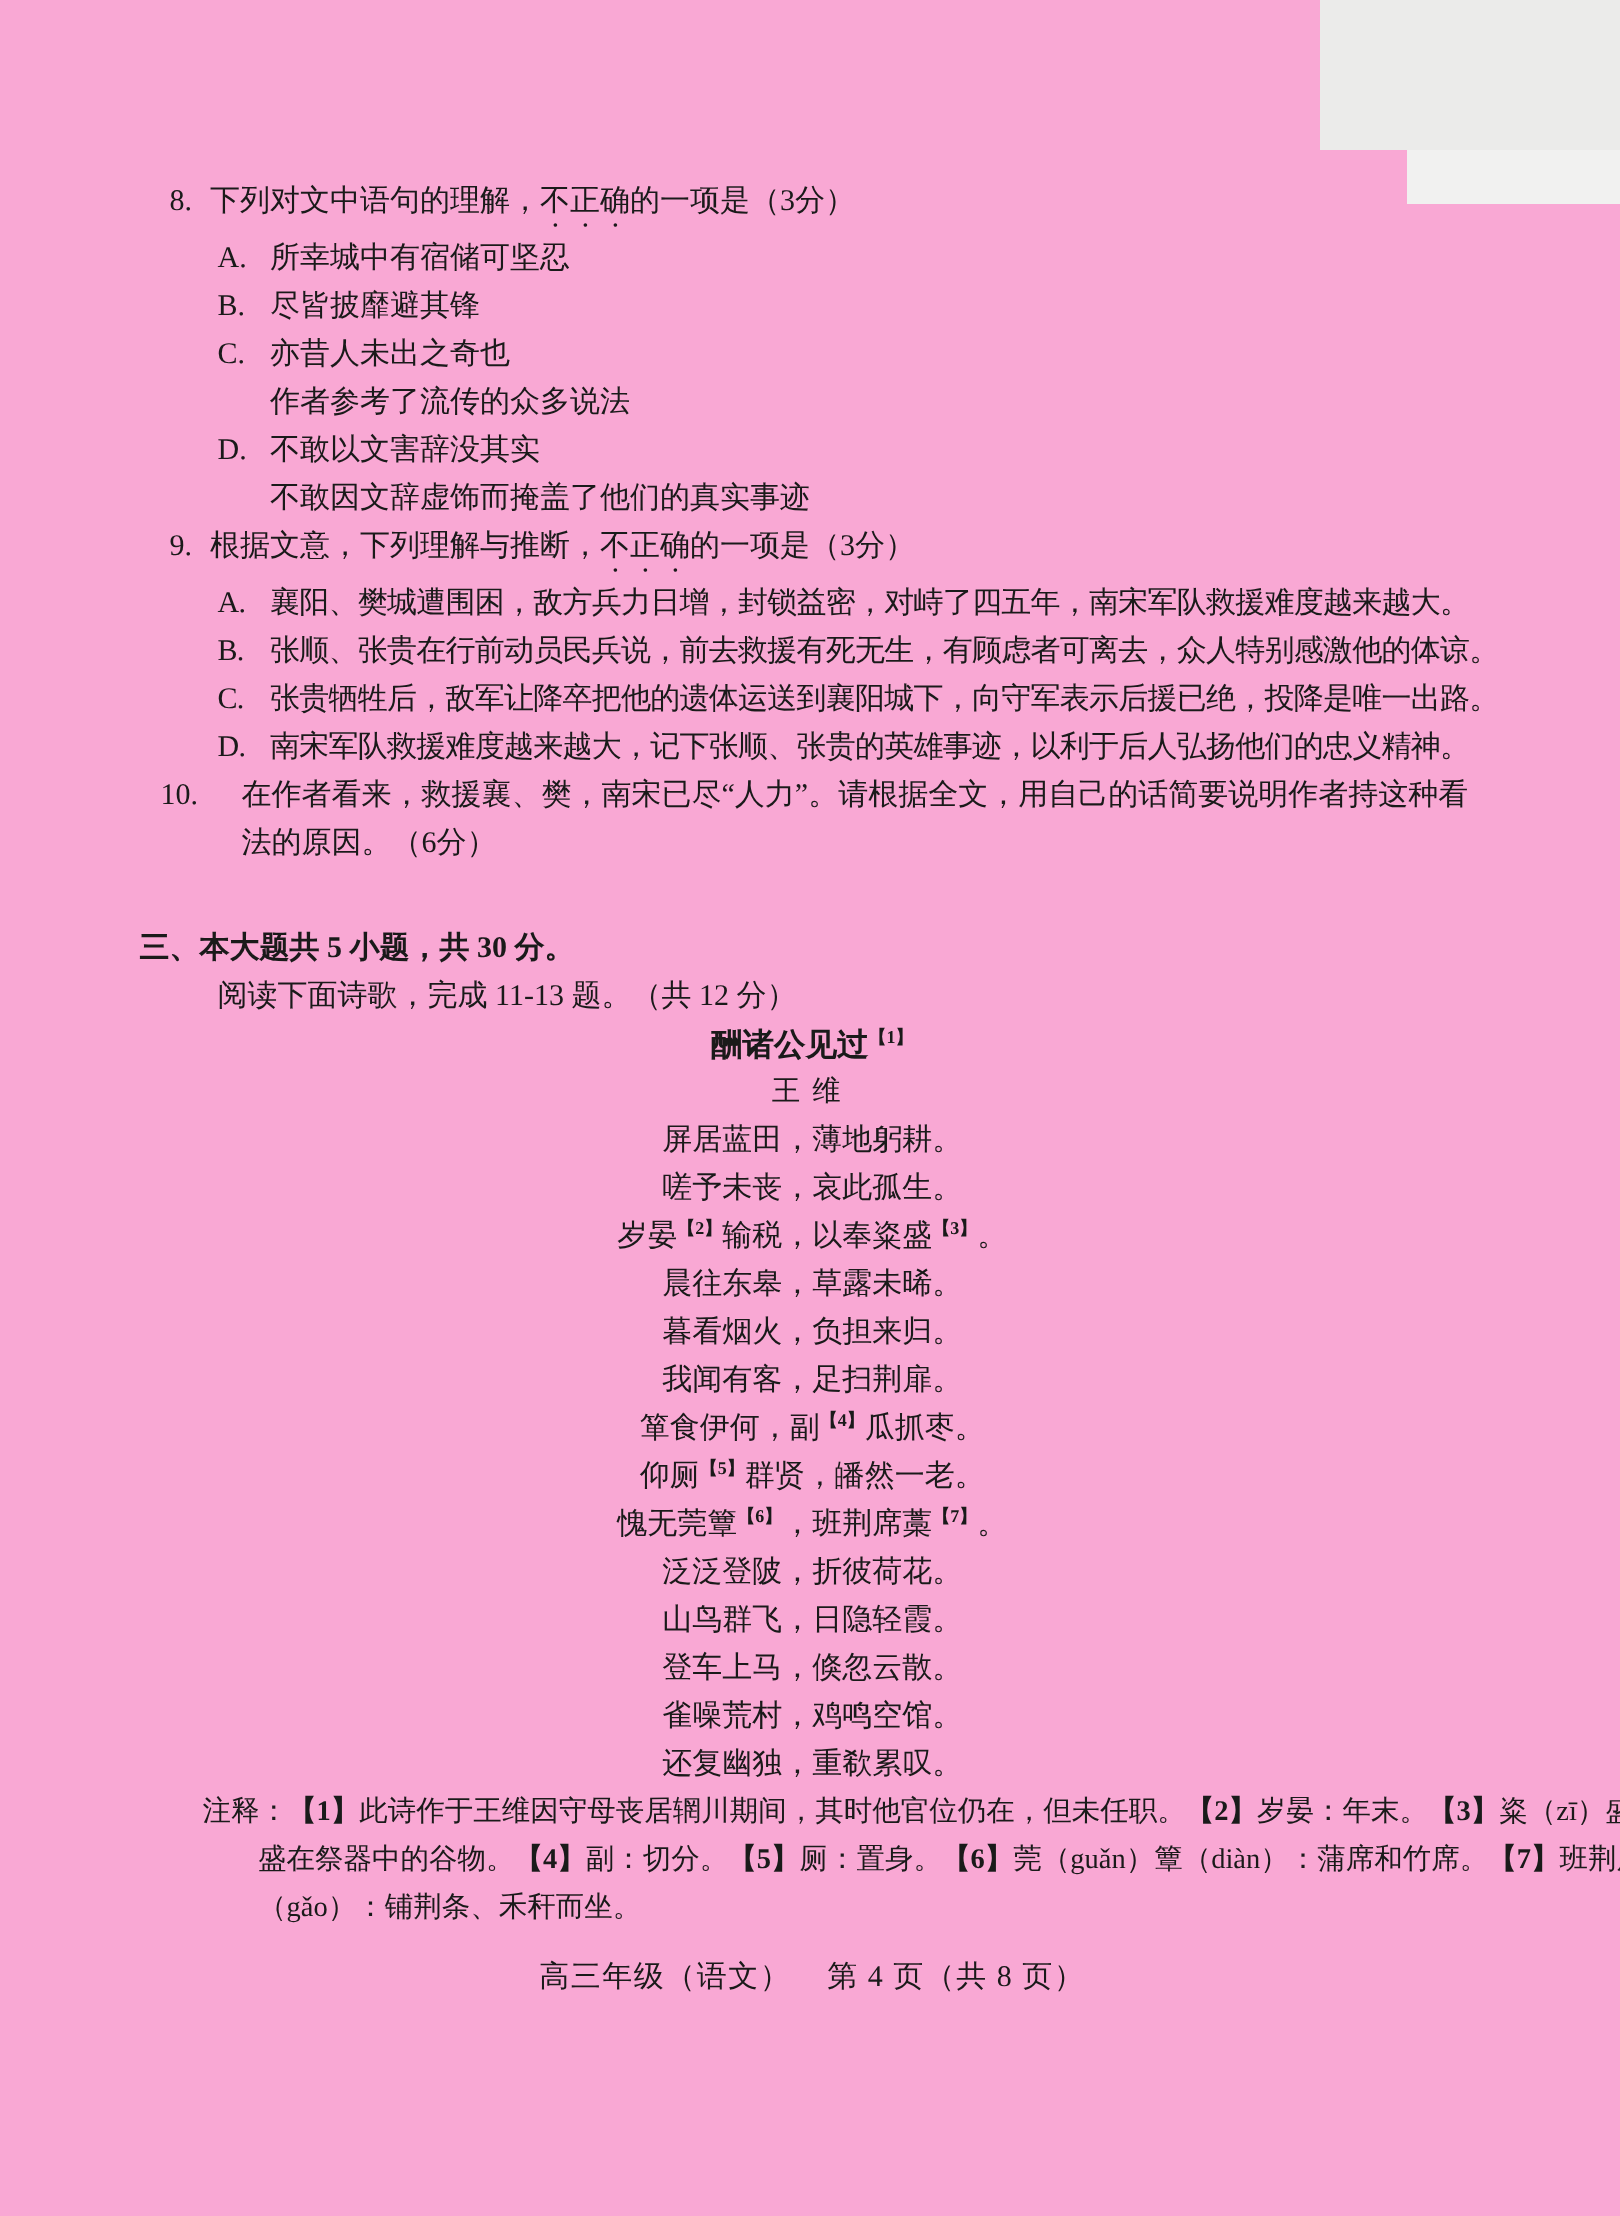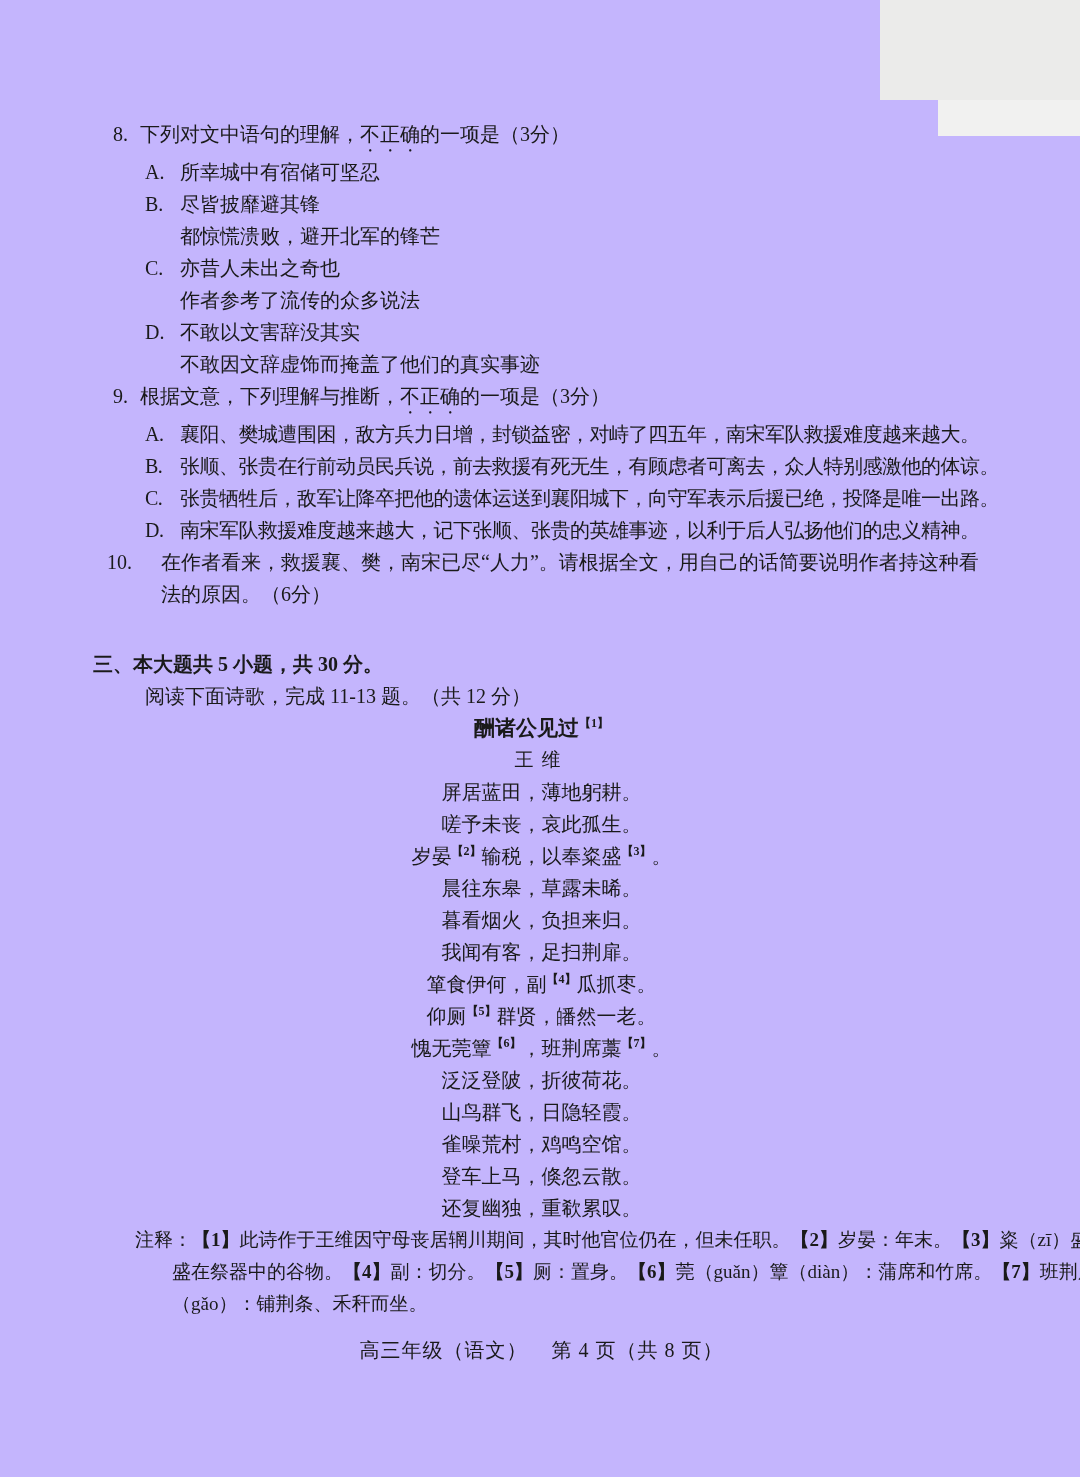--- a/index.html
+++ b/index.html
@@ -1,19 +1,19 @@
 <!DOCTYPE html>
 <html><head>
 <meta charset="utf-8">
 <style>
   html,body{margin:0;padding:0;background:#ffffff;}
   .page{
     position:relative;
     width:1080px;height:1477px;
-    background:#c4b5fd;
+    background:#f9a8d4;
     color:#1a1a1a;
     font-family:"Liberation Serif","DejaVu Serif",serif;
     font-size:20px;
     line-height:32px;
     overflow:hidden;
   }
   .scan-corner{position:absolute;top:0;right:0;width:200px;height:100px;background:#ebebea;}
   .scan-corner2{position:absolute;top:100px;right:0;width:142px;height:36px;background:#f1f1f0;}
   .content{position:relative;padding:118px 90px 0 93px;}
 
@@ -75,21 +75,20 @@
             <div class="opt-line">
               <span class="opt-label">A.</span>
               <span class="opt-quote">所幸城中有宿储可坚忍</span>
             </div>
           </div>
           <div class="opt8">
             <div class="opt-line">
               <span class="opt-label">B.</span>
               <span class="opt-quote">尽皆披靡避其锋</span>
             </div>
-            <div class="opt-gloss">都惊慌溃败，避开北军的锋芒</div>
           </div>
           <div class="opt8">
             <div class="opt-line">
               <span class="opt-label">C.</span>
               <span class="opt-quote">亦昔人未出之奇也</span>
             </div>
             <div class="opt-gloss">作者参考了流传的众多说法</div>
           </div>
           <div class="opt8">
             <div class="opt-line">
@@ -141,22 +140,22 @@
           <div class="poem-line">嗟予未丧，哀此孤生。</div>
           <div class="poem-line">岁晏<span class="sup">【2】</span>输税，以奉粢盛<span class="sup">【3】</span>。</div>
           <div class="poem-line">晨往东皋，草露未晞。</div>
           <div class="poem-line">暮看烟火，负担来归。</div>
           <div class="poem-line">我闻有客，足扫荆扉。</div>
           <div class="poem-line">箪食伊何，副<span class="sup">【4】</span>瓜抓枣。</div>
           <div class="poem-line">仰厕<span class="sup">【5】</span>群贤，皤然一老。</div>
           <div class="poem-line">愧无莞簟<span class="sup">【6】</span>，班荆席藁<span class="sup">【7】</span>。</div>
           <div class="poem-line">泛泛登陂，折彼荷花。</div>
           <div class="poem-line">山鸟群飞，日隐轻霞。</div>
+          <div class="poem-line">登车上马，倏忽云散。</div>
           <div class="poem-line">雀噪荒村，鸡鸣空馆。</div>
-          <div class="poem-line">登车上马，倏忽云散。</div>
           <div class="poem-line">还复幽独，重欷累叹。</div>
         </div>
     </section>
 
     <section class="notes">
         <div class="note-line"><span>注释：</span><span class="bnum">【1】</span>此诗作于王维因守母丧居辋川期间，其时他官位仍在，但未任职。<span class="bnum">【2】</span>岁晏：年末。<span class="bnum">【3】</span>粢（zī）盛：</div>
         <div class="note-line note-indent">盛在祭器中的谷物。<span class="bnum">【4】</span>副：切分。<span class="bnum">【5】</span>厕：置身。<span class="bnum">【6】</span>莞（guǎn）簟（diàn）：蒲席和竹席。<span class="bnum">【7】</span>班荆席藁</div>
         <div class="note-line note-indent">（gǎo）：铺荆条、禾秆而坐。</div>
       </section>
 

